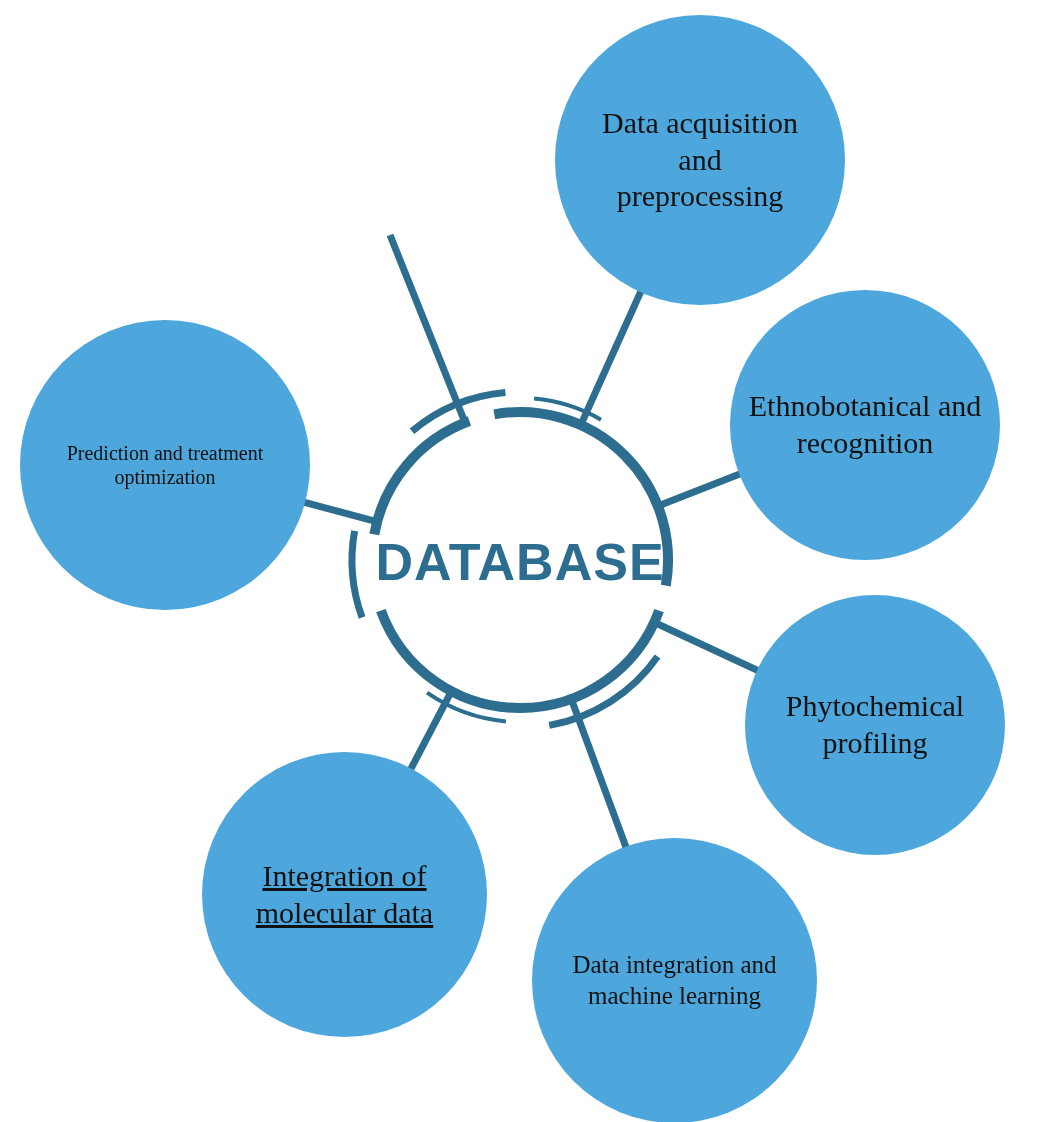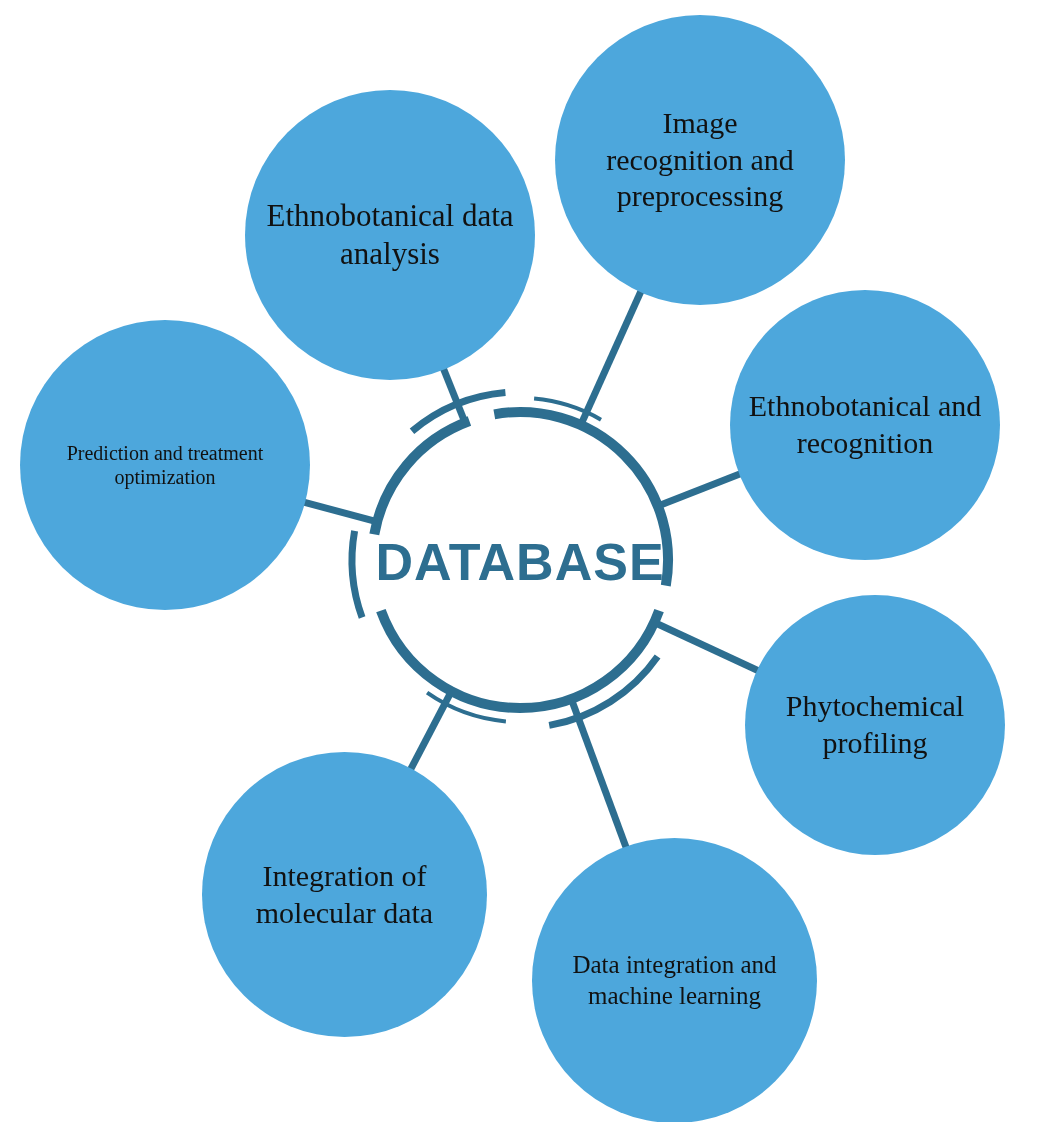--- a/index.html
+++ b/index.html
@@ -37,21 +37,21 @@
     display: inline-block;
   }
   .n0 { left: 555px; top: 15px;  width: 290px; height: 290px; font-size: 30px; }
   .n0 .lbl { width: 205px; }
   .n1 { left: 730px; top: 290px; width: 270px; height: 270px; font-size: 30px; }
   .n1 .lbl { width: 235px; }
   .n2 { left: 745px; top: 595px; width: 260px; height: 260px; font-size: 30px; }
   .n2 .lbl { width: 225px; }
   .n3 { left: 532px; top: 838px; width: 285px; height: 285px; font-size: 25px; }
   .n3 .lbl { width: 245px; }
-  .n4 { left: 202px; top: 752px; width: 285px; height: 285px; font-size: 30px; }
+  .n4 { left: 202px; top: 752px; width: 285px; height: 285px; font-size: 30px; text-decoration: underline; }
   .n4 .lbl { width: 255px; }
   .n5 { left: 245px; top: 90px;  width: 290px; height: 290px; font-size: 31px; }
   .n5 .lbl { width: 255px; }
   .n6 { left: 20px;  top: 320px; width: 290px; height: 290px; font-size: 20px; }
   .n6 .lbl { width: 230px; }
   .hub-label {
     position: absolute;
     z-index: 3;
     left: 370px;
     top: 532px;
@@ -89,42 +89,39 @@
       <path stroke-width="10" d="M 374.3 534.3 A 148 148 0 0 1 469.4 421.0"></path>
       <path stroke-width="7" d="M 412.0 431.3 A 168 168 0 0 1 505.4 392.6"></path>
       <path stroke-width="7" d="M 362.1 617.5 A 168 168 0 0 1 354.6 530.8"></path>
       <path stroke-width="7" d="M 657.6 656.4 A 168 168 0 0 1 549.2 725.4"></path>
       <path stroke-width="4" d="M 534.1 398.6 A 162 162 0 0 1 601.0 419.7"></path>
       <path stroke-width="4" d="M 427.1 692.7 A 162 162 0 0 0 505.9 721.4"></path>
     </g>
   </svg>
 
   <div class="node n0">
-    <span class="lbl">Image recognition and preprocessing</span>
+    <span class="lbl">Data acquisition and preprocessing</span>
   </div>
 
   <div class="node n1">
     <span class="lbl">Ethnobotanical and recognition</span>
   </div>
 
   <div class="node n2">
     <span class="lbl">Phytochemical profiling</span>
   </div>
 
   <div class="node n3">
     <span class="lbl">Data integration and machine learning</span>
   </div>
 
   <div class="node n4">
     <span class="lbl">Integration of molecular data</span>
   </div>
 
-  <div class="node n5">
-    <span class="lbl">Ethnobotanical data analysis</span>
-  </div>
 
   <div class="node n6">
     <span class="lbl">Prediction and treatment optimization</span>
   </div>
 
   <div class="hub-label">DATABASE</div>
 
 </div>
 
 </body></html>

